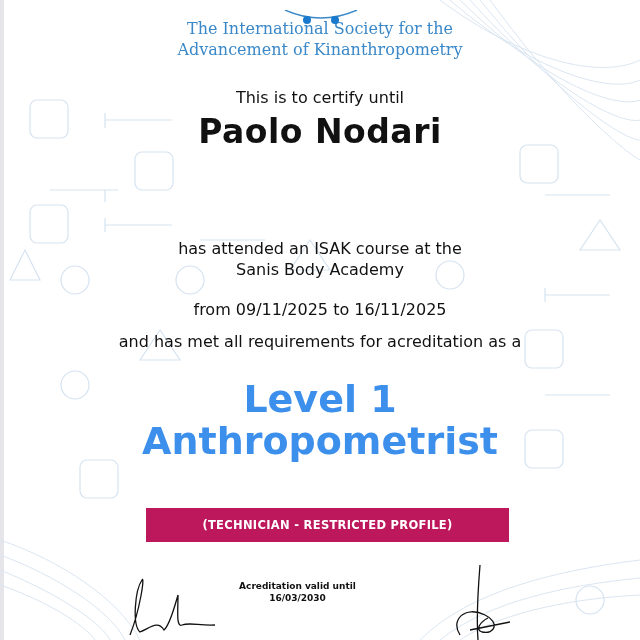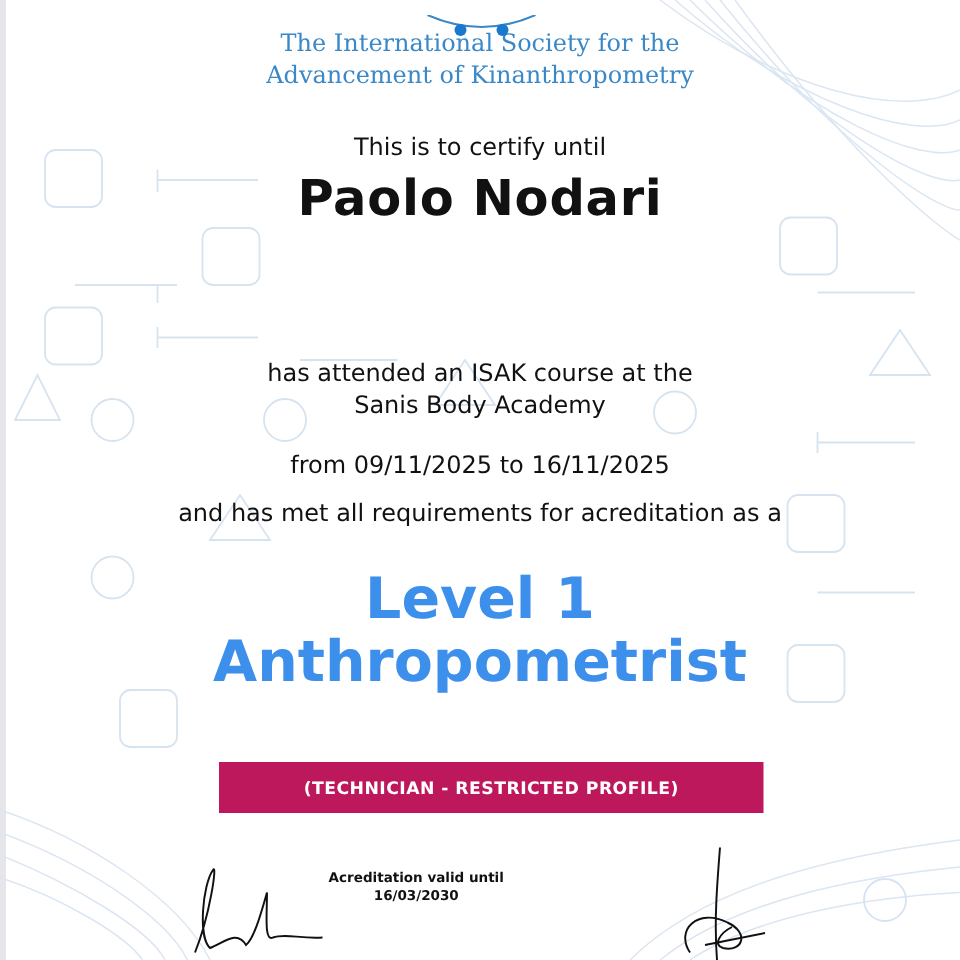--- a/index.html
+++ b/index.html
@@ -5,21 +5,21 @@
   html,body{margin:0;padding:0;}
   body{width:640px;height:640px;overflow:hidden;background:#fff;position:relative;font-family:"DejaVu Sans",sans-serif;}
   .left-edge{position:absolute;left:0;top:0;width:4px;height:640px;background:#e6e6ea;}
   .bg{position:absolute;inset:0;pointer-events:none;}
   .org{position:absolute;top:18px;left:0;width:640px;text-align:center;font-family:"DejaVu Serif",serif;color:#3a88c8;font-size:16px;line-height:21px;}
   .logo{position:absolute;top:-8px;left:283px;width:76px;height:14px;}
   .txt{position:absolute;left:0;width:640px;text-align:center;color:#111;font-size:16px;}
   .name{position:absolute;top:112px;left:0;width:640px;text-align:center;font-size:33px;font-weight:bold;color:#111;letter-spacing:0.5px;}
   .level{position:absolute;top:378px;left:0;width:640px;text-align:center;color:#3d8fec;font-weight:bold;font-size:38px;line-height:42px;}
   .band{position:absolute;top:508px;left:146px;width:363px;height:34px;background:#be185d;color:#fff;font-weight:bold;font-size:11.5px;display:flex;align-items:center;justify-content:center;letter-spacing:0.3px;}
-  .valid{position:absolute;top:580px;left:0;width:555px;text-align:center;font-size:9px;font-weight:bold;color:#111;line-height:12px;}
+  .valid{position:absolute;top:580px;left:0;width:555px;text-align:center;font-size:9px;font-weight:bold;color:#111;line-height:12px;padding-left:20px;}
 </style>
 </head>
 <body>
 
 <div class="left-edge"></div>
 
 <svg class="bg" width="640" height="640" viewBox="0 0 640 640">
   <g fill="none" stroke="#dbe6f2" stroke-width="1">
     <path d="M440 0 C520 60 600 80 640 60"></path>
       <path d="M450 0 C530 70 610 95 640 80"></path>

